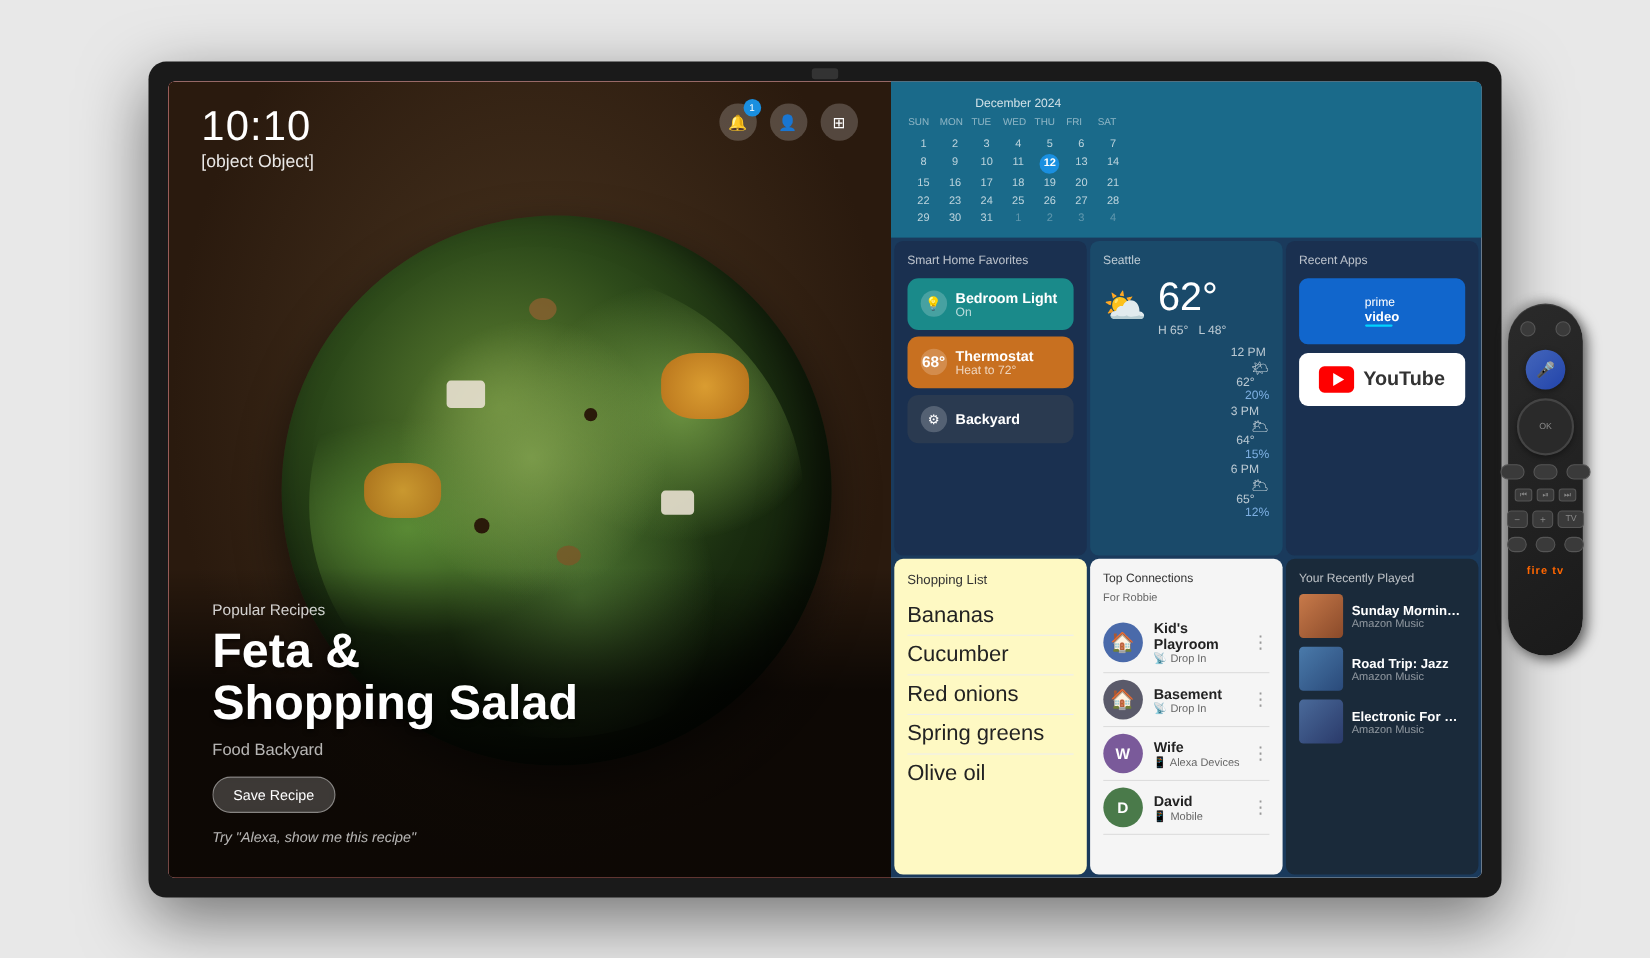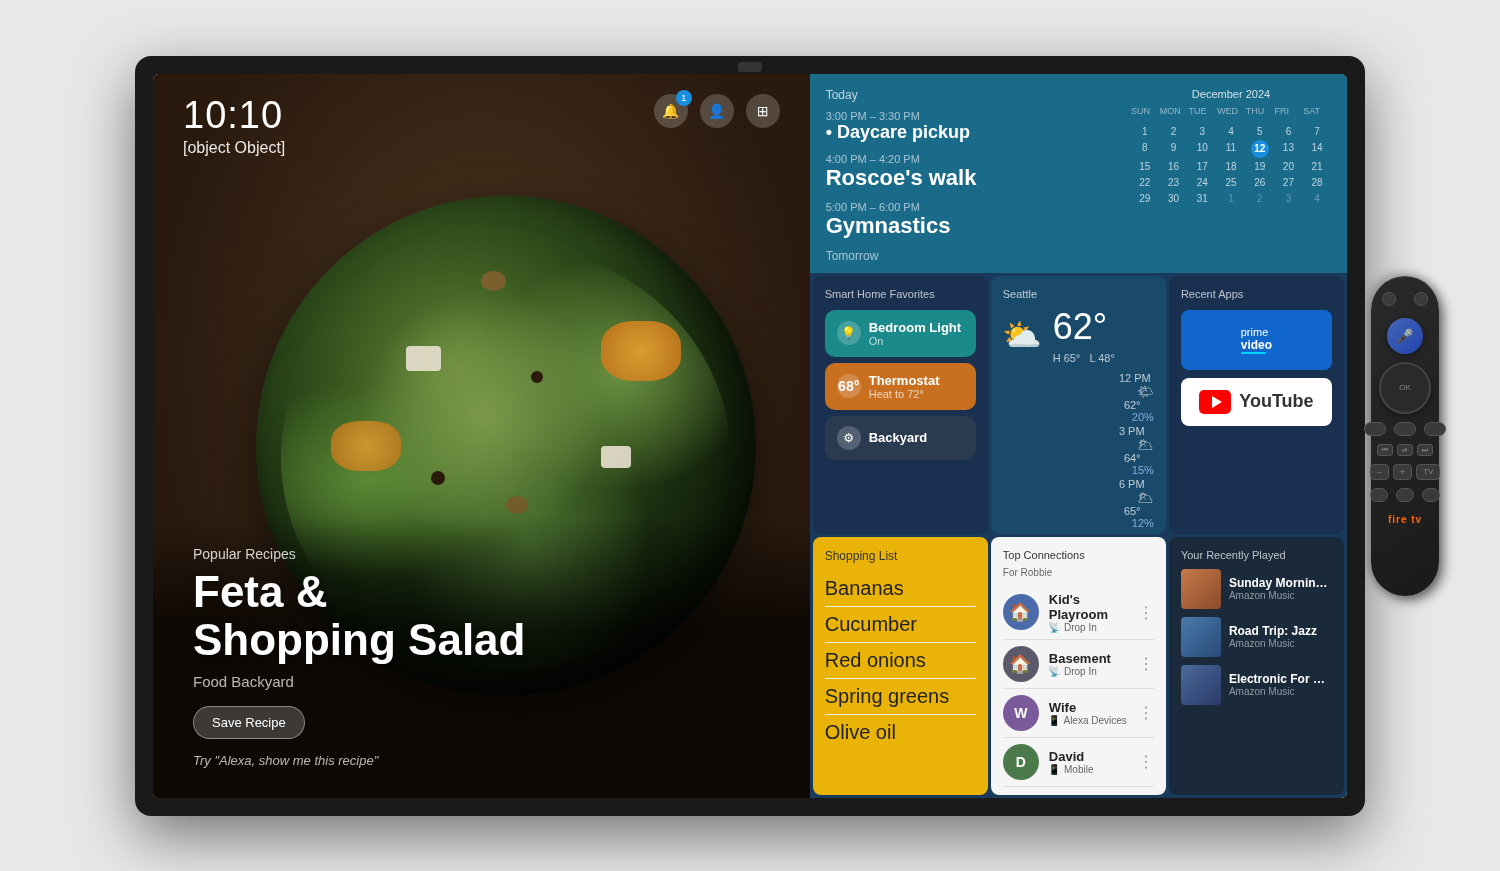--- a/index.html
+++ b/index.html
@@ -483,21 +483,21 @@
     }
 
     .yt-text {
       color: #333;
       font-size: 18px;
       font-weight: 700;
     }
 
     
     .widget-shopping {
-      background: #eab308;
+      background: #fef9c3;
     }
 
     .widget-title-dark {
       color: #333;
       font-size: 12px;
       margin-bottom: 8px;
     }
 
     .shopping-item {
       color: #222;
@@ -816,36 +816,20 @@
             </div>
             <div class="recipe-source">Food Backyard</div>
             <div class="save-btn">Save Recipe</div>
             <div class="alexa-hint">Try "Alexa, show me this recipe"</div>
           </div>
         </div>
 
         <div class="right-panel">
 
           <div class="today-section">
-            <div class="agenda">
-              <div class="today-label">Today</div>
-              <div class="event">
-                <div class="event-time">3:00 PM – 3:30 PM</div>
-                <div class="event-name">• Daycare pickup</div>
-              </div>
-              <div class="event">
-                <div class="event-time">4:00 PM – 4:20 PM</div>
-                <div class="event-name large">Roscoe's walk</div>
-              </div>
-              <div class="event">
-                <div class="event-time">5:00 PM – 6:00 PM</div>
-                <div class="event-name large">Gymnastics</div>
-              </div>
-              <div class="tomorrow-label">Tomorrow</div>
-            </div>
 
             <div class="calendar-widget">
               <div class="cal-header">December 2024</div>
               <div class="cal-days-header">
                 <div class="cal-day-name">SUN</div>
                 <div class="cal-day-name">MON</div>
                 <div class="cal-day-name">TUE</div>
                 <div class="cal-day-name">WED</div>
                 <div class="cal-day-name">THU</div>
                 <div class="cal-day-name">FRI</div>

